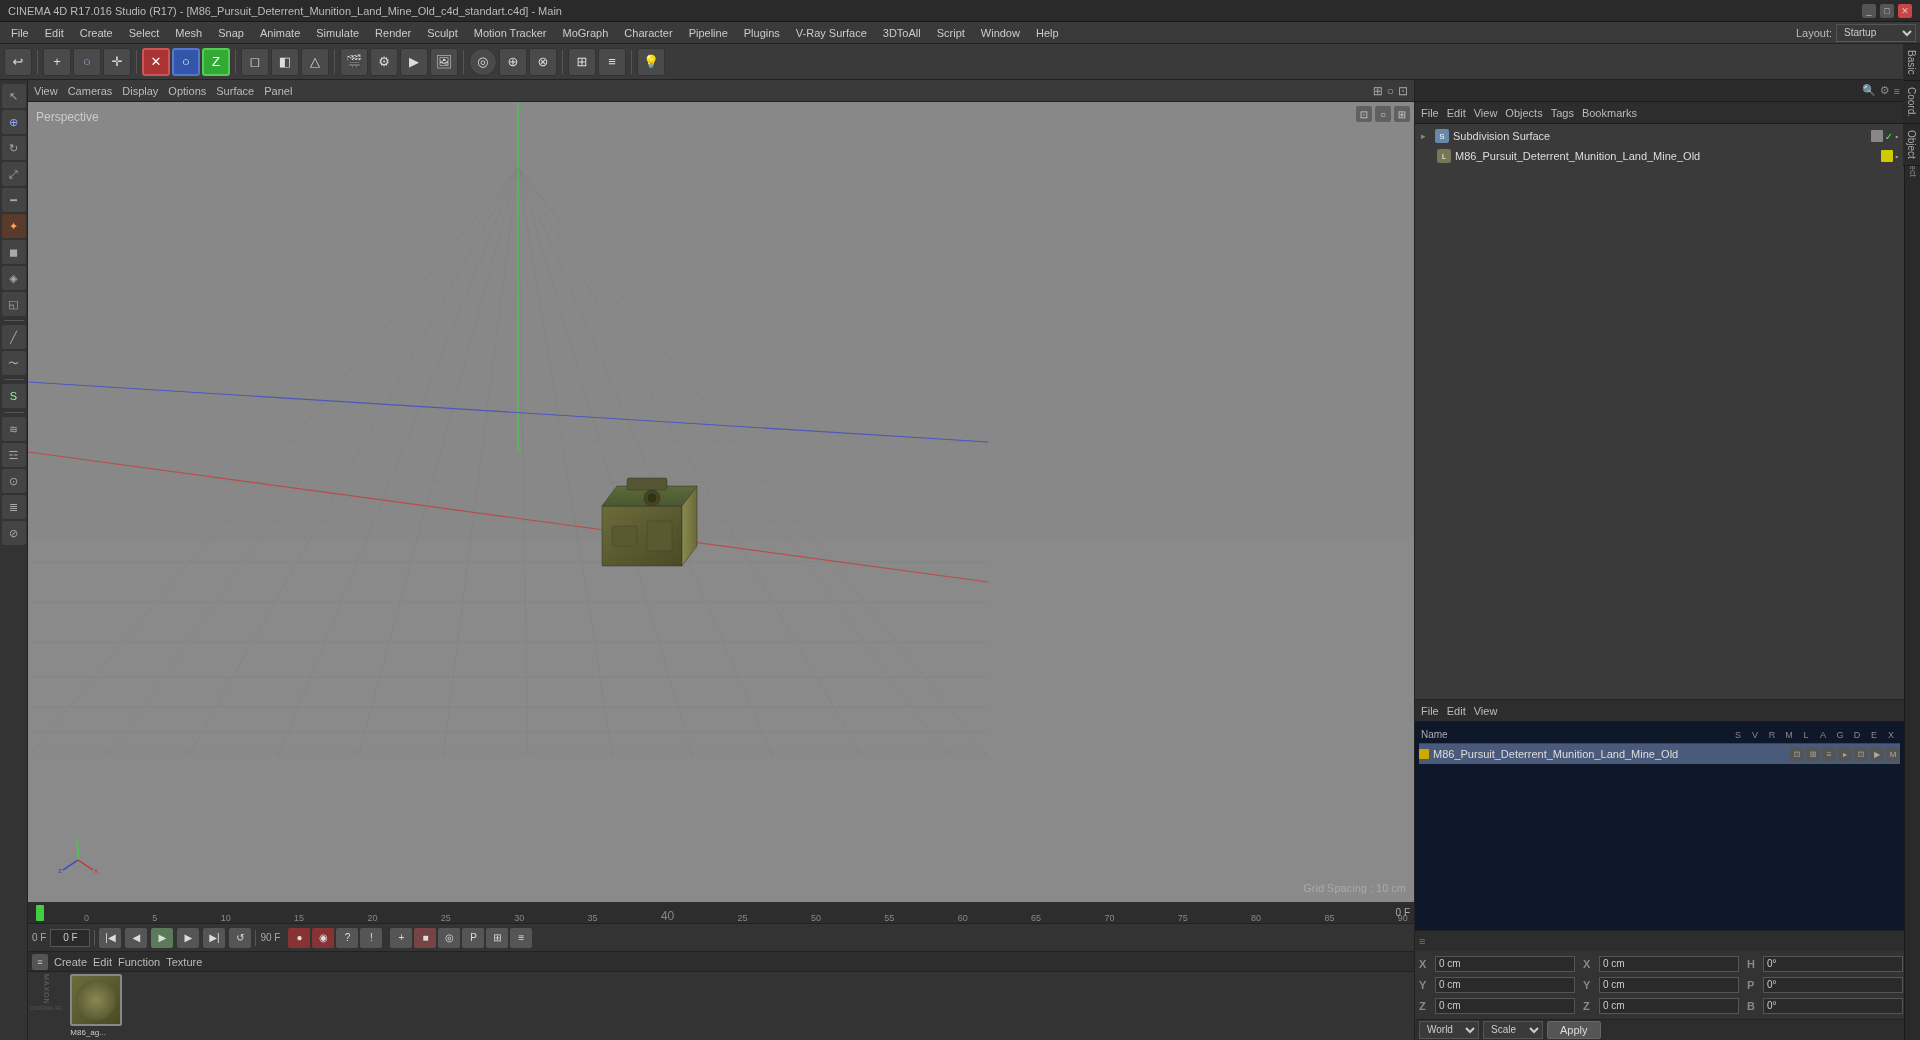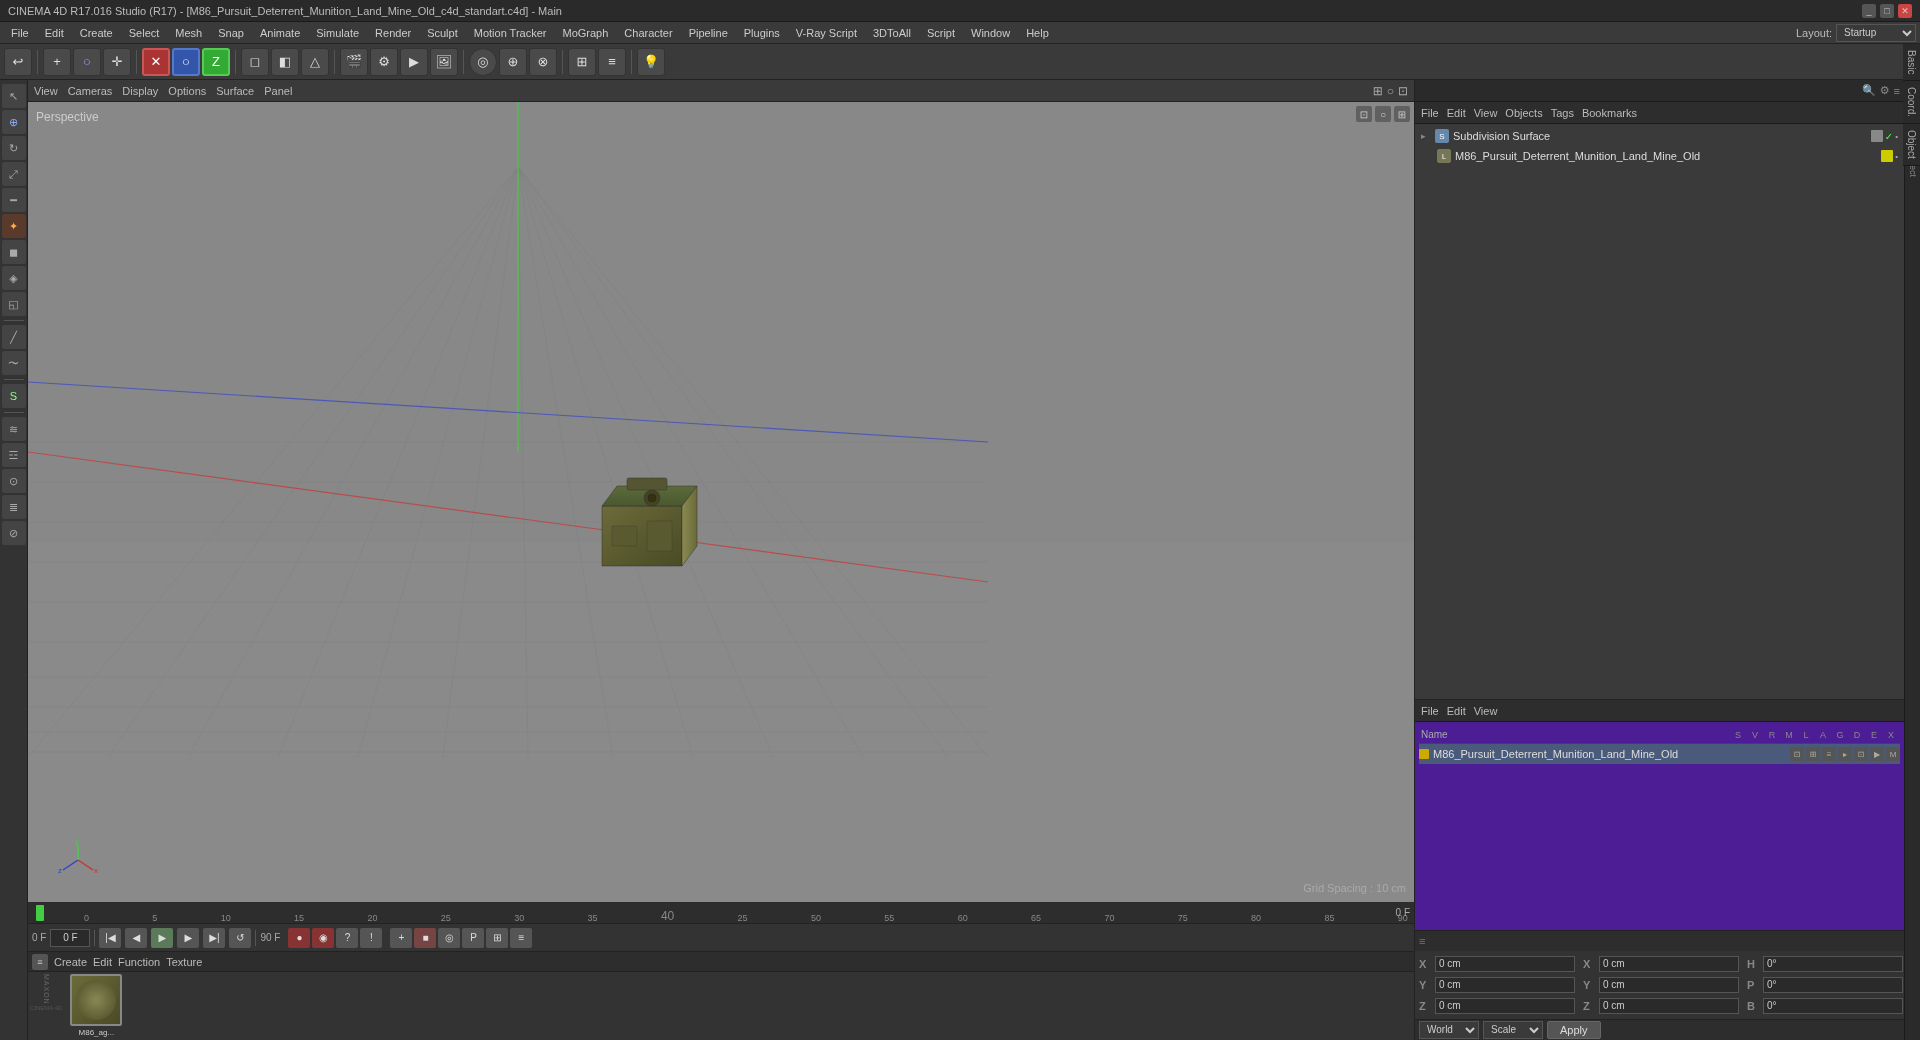--- a/index.html
+++ b/index.html
@@ -275,21 +275,21 @@
       background: #2d2d2d;
       display: flex;
       align-items: center;
       padding: 0 6px;
       border-bottom: 1px solid #1a1a1a;
       gap: 8px;
     }
 
     #attr-content {
       flex: 1;
-      background: #4c1d95;
+      background: #0f172a;
       padding: 4px;
     }
 
     .attr-row {
       display: flex;
       align-items: center;
       height: 20px;
       gap: 4px;
     }
     .attr-row.selected { background: #4a5a7a; }
@@ -515,21 +515,21 @@
   <span class="menu-item">Snap</span>
   <span class="menu-item">Animate</span>
   <span class="menu-item">Simulate</span>
   <span class="menu-item">Render</span>
   <span class="menu-item">Sculpt</span>
   <span class="menu-item">Motion Tracker</span>
   <span class="menu-item">MoGraph</span>
   <span class="menu-item">Character</span>
   <span class="menu-item">Pipeline</span>
   <span class="menu-item">Plugins</span>
-  <span class="menu-item">V-Ray Script</span>
+  <span class="menu-item">V-Ray Surface</span>
   <span class="menu-item">3DToAll</span>
   <span class="menu-item">Script</span>
   <span class="menu-item">Window</span>
   <span class="menu-item">Help</span>
   <div style="margin-left:auto; display:flex; align-items:center; gap:4px;">
     <span class="layout-label">Layout:</span>
     <select class="coord-dropdown" style="min-width:80px;">
       <option>Startup</option>
     </select>
   </div>
@@ -786,21 +786,21 @@
         <span class="mat-menu">Function</span>
         <span class="mat-menu">Texture</span>
       </div>
       <div class="mat-content">
 
         <div style="display:flex; flex-direction:column; align-items:center; margin-right:8px; opacity:0.6;">
           <div style="font-size:7px; color:#888; writing-mode:vertical-rl; letter-spacing:1px;">MAXON</div>
           <div style="font-size:6px; color:#666;">CINEMA 4D</div>
         </div>
 
-        <div style="display:flex; flex-direction:column; align-items:center; cursor:pointer;">
+        <div style="display:flex; flex-direction:column; cursor:pointer;">
           <div style="width:52px; height:52px; background:linear-gradient(135deg, #6b6b3a, #4a4a25); border:2px solid #888; border-radius:2px; display:flex; align-items:center; justify-content:center;">
             <div style="width:40px; height:40px; background:radial-gradient(circle, #888855, #4a4a25); border-radius:50%;"></div>
           </div>
           <span style="font-size:8px; color:#ccc; margin-top:2px;">M86_ag...</span>
         </div>
       </div>
     </div>
   </div>
 
   <div id="right-panel">

